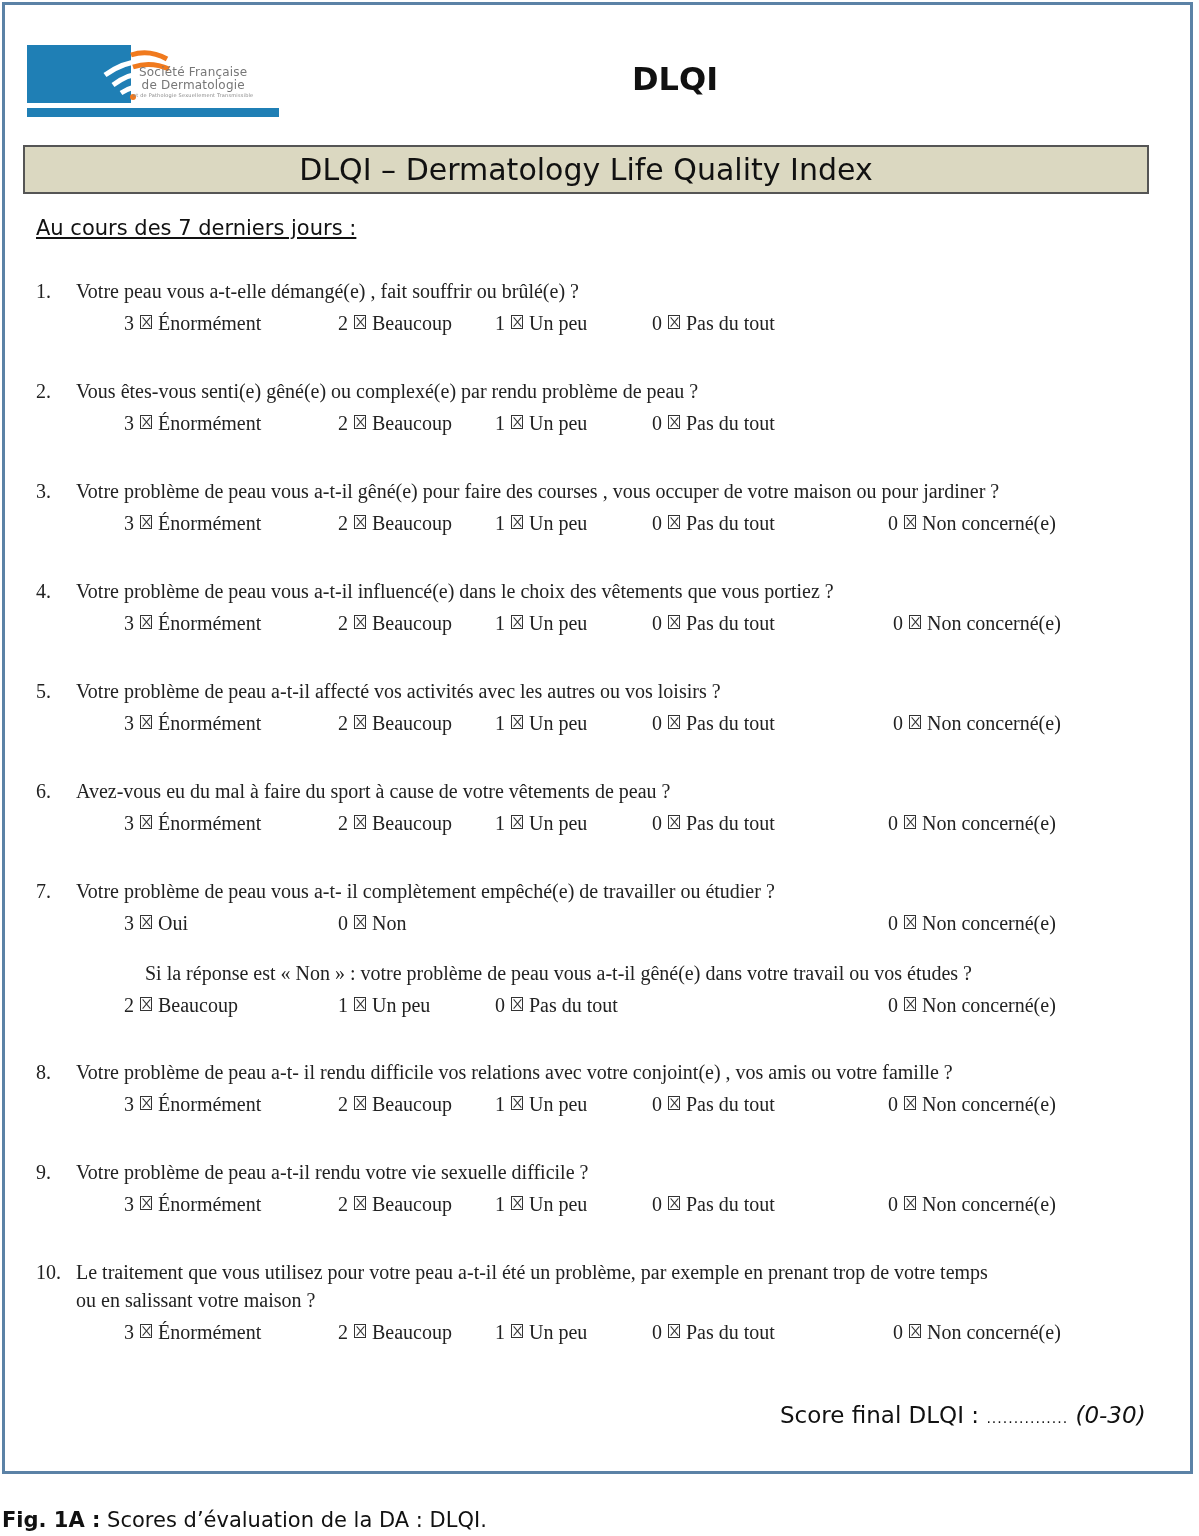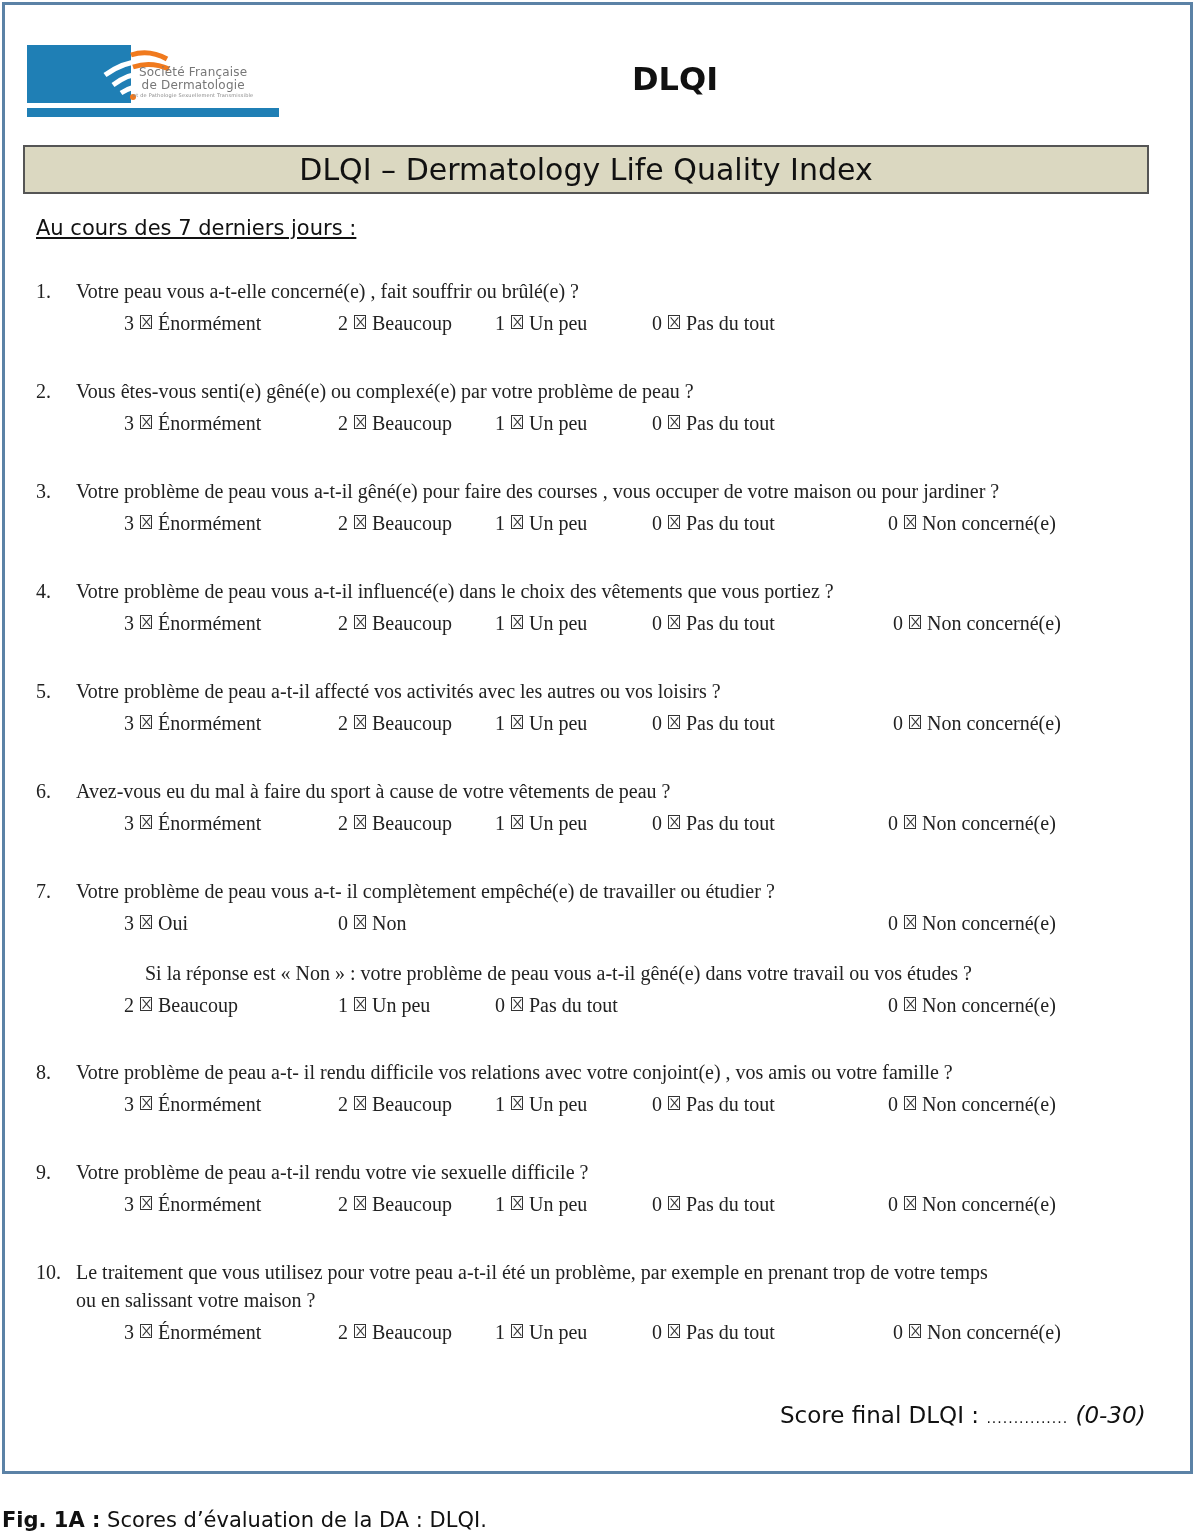--- a/index.html
+++ b/index.html
@@ -72,27 +72,27 @@
 </div>
 
 <div class="dlqi-head">DLQI</div>
 
 <div class="title-box">DLQI – Dermatology Life Quality Index</div>
 
 <div class="period">Au cours des 7 derniers jours :</div>
 
 <div id="questions">
     <div class="q-num serif" style="top: 280px;">1.</div>
-    <div class="q-text serif" style="top: 280px;">Votre peau vous a-t-elle concerné(e) , fait souffrir ou brûlé(e)  ?</div>
+    <div class="q-text serif" style="top: 280px;">Votre peau vous a-t-elle démangé(e) , fait souffrir ou brûlé(e)  ?</div>
     <div class="opt serif" style="top: 312px; left: 124px;"><span>3</span><span class="box"></span><span>Énormément</span></div>
     <div class="opt serif" style="top: 312px; left: 338px;"><span>2</span><span class="box"></span><span>Beaucoup</span></div>
     <div class="opt serif" style="top: 312px; left: 495px;"><span>1</span><span class="box"></span><span>Un peu</span></div>
     <div class="opt serif" style="top: 312px; left: 652px;"><span>0</span><span class="box"></span><span>Pas du tout</span></div>
     <div class="q-num serif" style="top: 380px;">2.</div>
-    <div class="q-text serif" style="top: 380px;">Vous êtes-vous senti(e) gêné(e)  ou complexé(e)  par votre problème de peau ?</div>
+    <div class="q-text serif" style="top: 380px;">Vous êtes-vous senti(e) gêné(e)  ou complexé(e)  par rendu problème de peau ?</div>
     <div class="opt serif" style="top: 412px; left: 124px;"><span>3</span><span class="box"></span><span>Énormément</span></div>
     <div class="opt serif" style="top: 412px; left: 338px;"><span>2</span><span class="box"></span><span>Beaucoup</span></div>
     <div class="opt serif" style="top: 412px; left: 495px;"><span>1</span><span class="box"></span><span>Un peu</span></div>
     <div class="opt serif" style="top: 412px; left: 652px;"><span>0</span><span class="box"></span><span>Pas du tout</span></div>
     <div class="q-num serif" style="top: 480px;">3.</div>
     <div class="q-text serif" style="top: 480px;">Votre problème de peau vous a-t-il gêné(e) pour   faire des courses  , vous occuper de votre  maison  ou pour  jardiner  ?</div>
     <div class="opt serif" style="top: 512px; left: 124px;"><span>3</span><span class="box"></span><span>Énormément</span></div>
     <div class="opt serif" style="top: 512px; left: 338px;"><span>2</span><span class="box"></span><span>Beaucoup</span></div>
     <div class="opt serif" style="top: 512px; left: 495px;"><span>1</span><span class="box"></span><span>Un peu</span></div>
     <div class="opt serif" style="top: 512px; left: 652px;"><span>0</span><span class="box"></span><span>Pas du tout</span></div>

